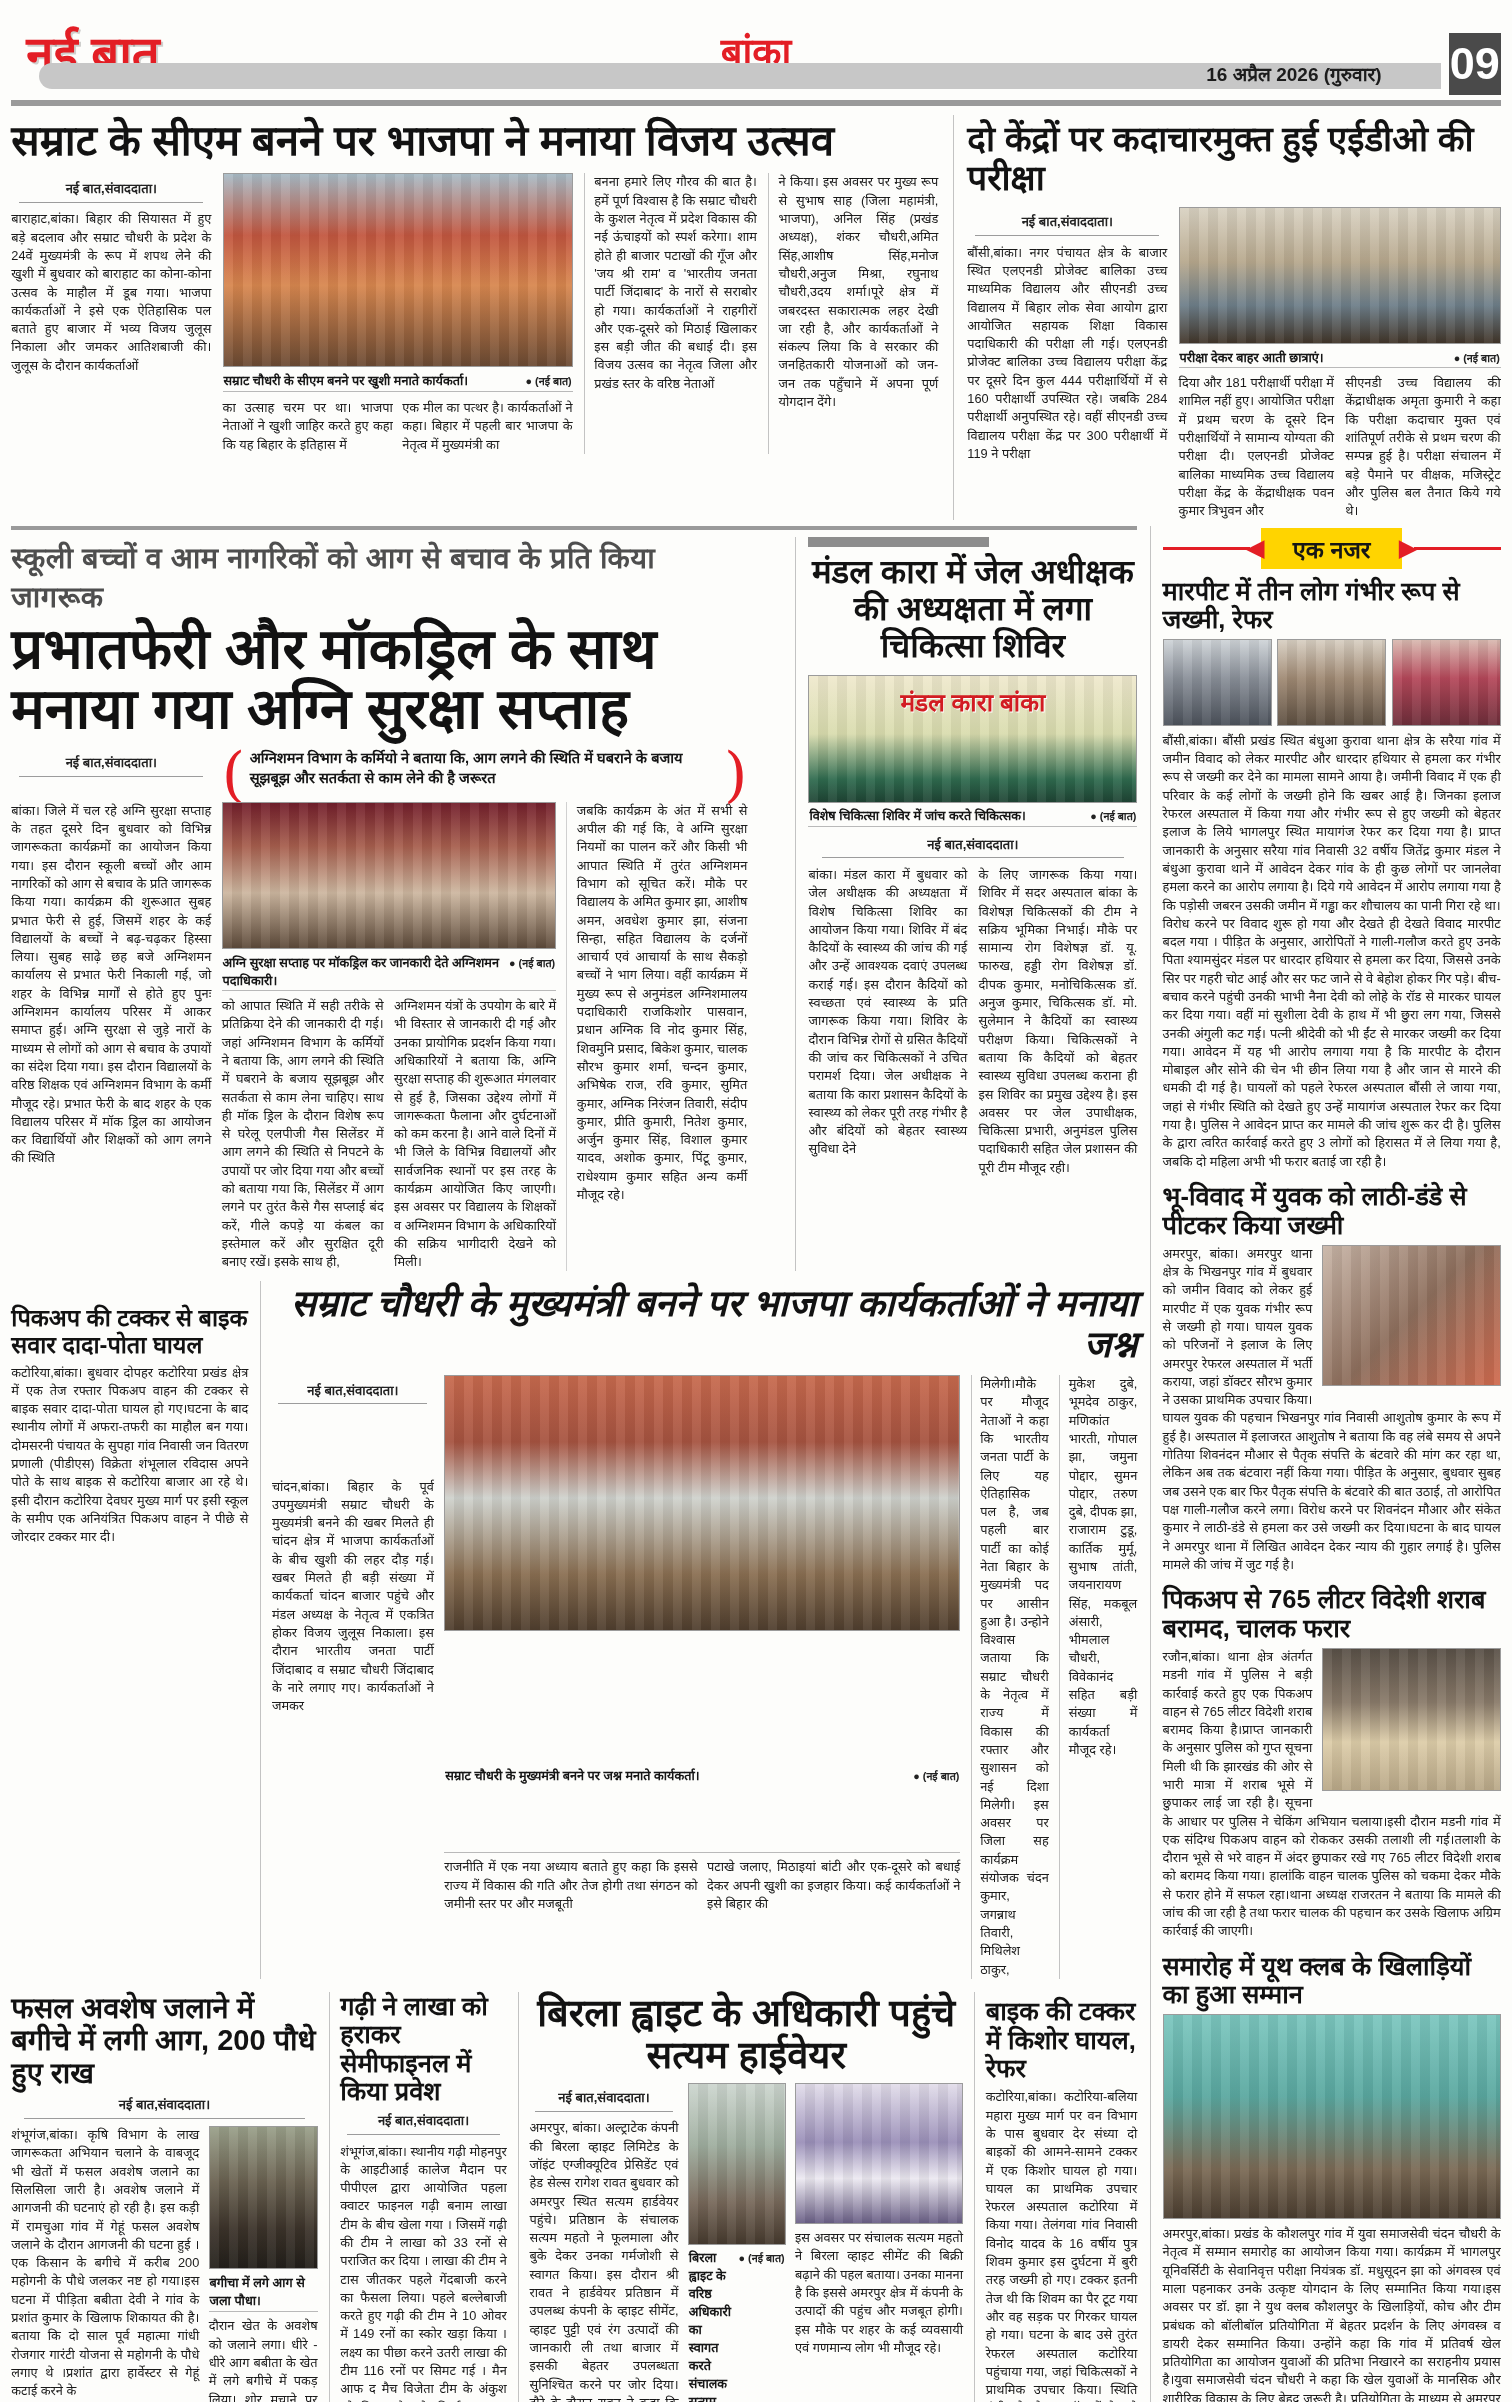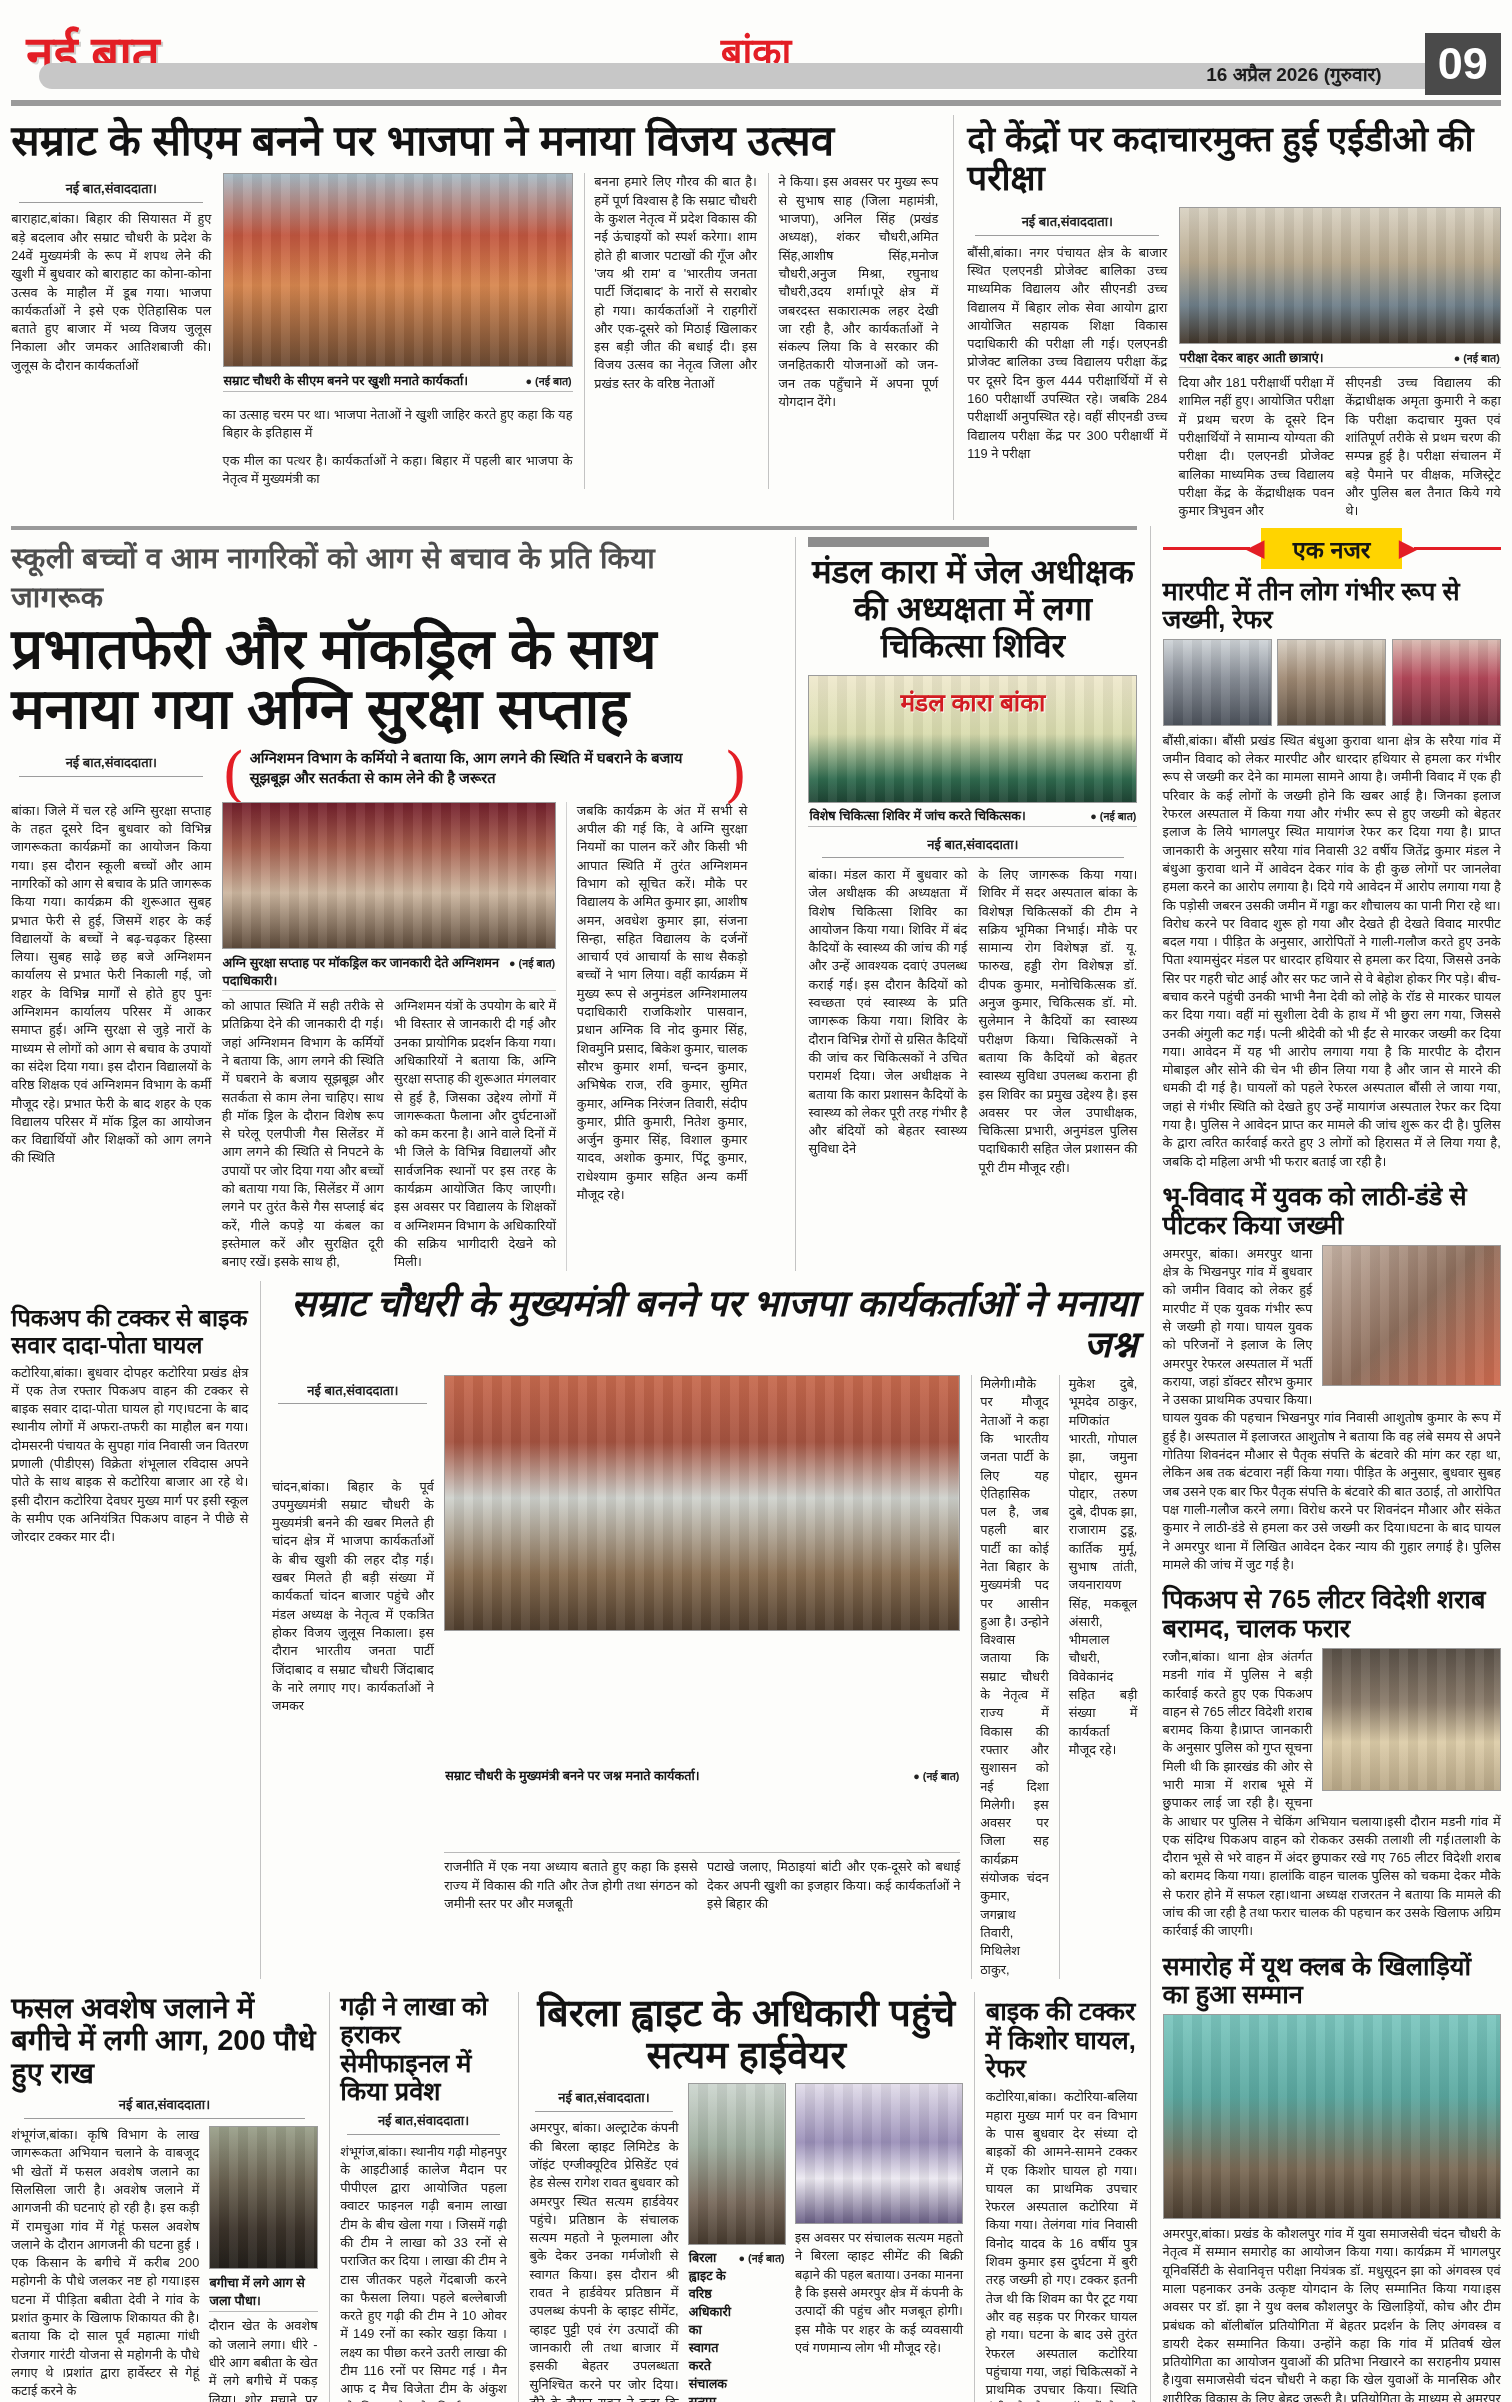--- a/index.html
+++ b/index.html
@@ -6,21 +6,21 @@
   html,body { background:#e9e9e9; }
   body { font-family:"Liberation Sans","DejaVu Sans",sans-serif; color:#151515; }
   .page { width:1512px; height:2402px; margin:0 auto; background:#fdfdfb; padding:9.4px 11.3px; overflow:hidden; position:relative; }
 
   
   header.masthead { position:relative; height:87px; }
   .brand { position:absolute; left:15px; top:9.4px; font-size:49px; font-weight:900; color:#e31e25; text-shadow:1.9px 1.9px 0 rgba(0,0,0,.18); }
   .city { position:absolute; left:50%; transform:translateX(-50%); top:15px; font-size:38px; font-weight:900; color:#e31e25; }
   .graybar { position:absolute; left:28px; right:60px; bottom:7.5px; height:26px; background:#c7c7c7; border-radius:13px 0 0 13px; }
   .date { position:absolute; right:119px; bottom:9.4px; font-size:19px; font-weight:700; color:#1c1c1c; }
-  .pagenum { position:absolute; right:0; bottom:1.9px; width:76px; height:62px; background:#4a4a4a; color:#fff; font-size:45px; font-weight:900; display:flex; align-items:center; justify-content:center; }
+  .pagenum { position:absolute; right:0; bottom:1.9px; width:52px; height:62px; background:#4a4a4a; color:#fff; font-size:45px; font-weight:900; display:flex; align-items:center; justify-content:center; }
   .toprule { height:5.6px; background:#9a9a9a; margin:3.8px 0 9.4px; }
 
   
   h1,h2,h3 { color:#121212; font-weight:900; line-height:1.12; }
   .byline { font-size:13px; font-weight:700; text-align:center; color:#222; border-bottom:0.9px solid #9c9c9c; padding:1.9px 0 4.7px; margin:3.8px auto 7.5px; width:92%; }
   .body-text { font-size:12.8px; line-height:1.43; text-align:justify; color:#1a1a1a; }
   .caption { display:flex; justify-content:space-between; align-items:baseline; gap:7.5px; font-size:12.7px; font-weight:800; padding:3.8px 0.9px 1.9px; border-bottom:0.9px solid #b9b9b9; margin-bottom:5.6px; }
   .caption .credit { font-size:10.8px; white-space:nowrap; font-weight:800; color:#222; }
   .photo { width:100%; position:relative; border:0.9px solid #9b9b9b; }
   .photo::after { content:""; position:absolute; inset:0; background:repeating-linear-gradient(90deg,rgba(255,255,255,.06) 0 9.4px,rgba(0,0,0,.05) 9.4px 19px); }
@@ -40,21 +40,21 @@
   .pFasal{ background:linear-gradient(180deg,#9aa08a,#6b6352 38%,#3c332a 72%,#221f1a); height:143px; }
   .pJashn{ background:linear-gradient(180deg,#c86a4e,#a65340 26%,#cfd2cd 48%,#8a6f52 78%,#4f3e2e); height:256px; }
   .pProd { background:linear-gradient(180deg,#e2ddea,#9a8fb8 42%,#ece9f1 68%,#6a5f86); height:141px; }
   .pGrp  { background:linear-gradient(180deg,#cdd6cf,#9fae9f 38%,#77685a 74%,#463a2e); height:162px; }
   .banner-label { position:absolute; top:9.4px; left:0; right:0; text-align:center; font-size:24.5px; font-weight:900; color:#d21c22; z-index:2; text-shadow:0.9px 0.9px 0 #fff; }
 
   
   .row-top { display:grid; grid-template-columns:927px 1fr; column-gap:15px; margin-bottom:5.6px; }
   .a1 h1 { font-size:42px; margin:1.9px 0 9.4px; }
   .a1-body { display:grid; grid-template-columns:200px 350px 173px 1fr; column-gap:11.3px; }
-  .a1-mid .subcols { display:flex; gap:9.4px; margin-top:14px;flex-direction:column; }
+  .a1-mid .subcols { display:flex; gap:9.4px; margin-top:7px; }
   .a1-mid .subcols > div { flex:1; }
   .a2 { border-left:0.9px solid #c3c3c3; padding-left:13px; }
   .a2 h1 { font-size:35px; margin:3.8px 0 9.4px; }
   .a2-body { display:grid; grid-template-columns:200px 1fr; column-gap:11.3px; }
   .a2 .subcols { display:flex; gap:11.3px; margin-top:3.8px; }
   .a2 .subcols > div { flex:1; }
 
   
   .main-wrap { display:flex; column-gap:13px; }
   .main-left { width:1126px; }

